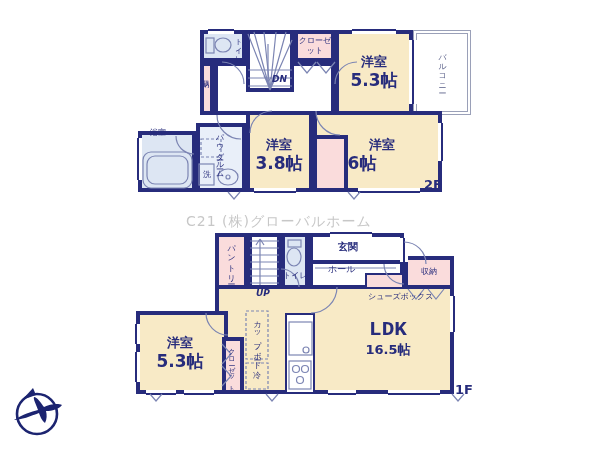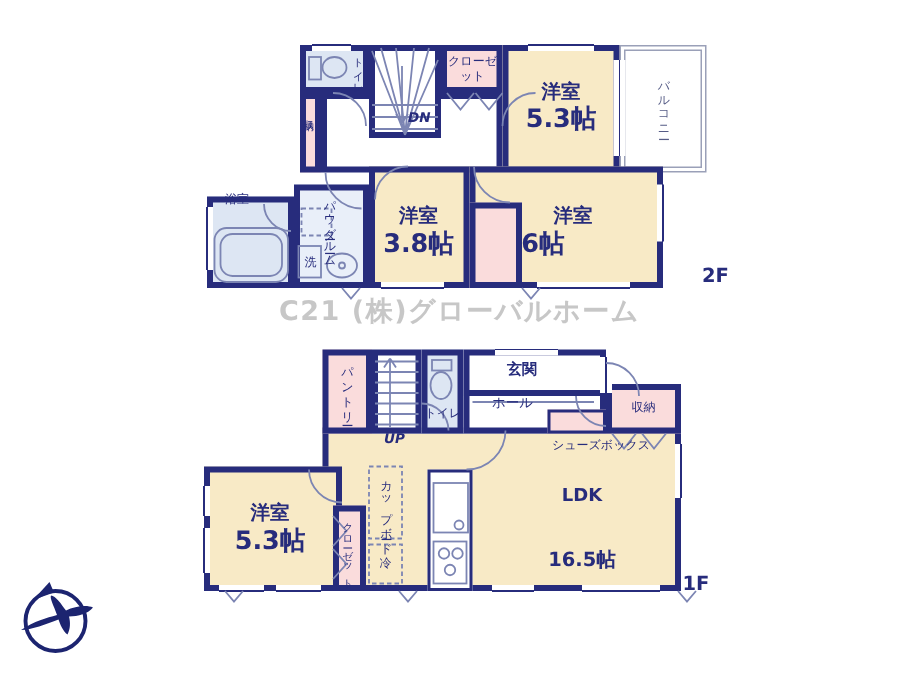--- a/index.html
+++ b/index.html
@@ -25,27 +25,27 @@
   .win{position:absolute;}
   .win-h{background:linear-gradient(to bottom,#fff 0 43%,var(--wall) 43% 57%,#fff 57% 100%);}
   .win-v{background:linear-gradient(to right,#fff 0 43%,var(--wall) 43% 57%,#fff 57% 100%);}
   svg.overlay{position:absolute;left:0;top:0;pointer-events:none;}
   .lbl{position:absolute;color:var(--wall);white-space:pre;line-height:1.2;}
   .lbl.c{transform:translate(-50%,-50%);text-align:center;white-space:normal;}
   .vert{writing-mode:vertical-rl;letter-spacing:1px;}
   .vert-lr{writing-mode:vertical-lr;letter-spacing:0;}
   .roomname{font-weight:bold;font-size:13px;}
   .roomsize{font-weight:bold;font-size:17px;}
-  .big{font-size:12px;}
+  .big{font-size:21px;font-family:Liberation Mono, monospace;}
   .small{font-size:8px;}
   .tiny{font-size:7px;}
   .wrap{word-break:break-all;white-space:normal;line-height:1.25;}
   .stairdir{font-style:italic;font-weight:bold;font-size:9px;}
   .floortag{font-weight:bold;font-size:13px;}
-  .watermark{position:absolute;left:186px;top:195px;font-size:18px;font-weight:bold;
+  .watermark{position:absolute;left:186px;top:213px;font-size:14px;font-weight:normal;
              color:rgba(165,165,165,0.62);letter-spacing:1px;}
 </style>
 </head>
 <body>
 
 <div id="plan">
 
   <div class="balcony" style="left:413px;top:30px;width:58px;height:85px;"></div>
 
   <div class="room fill-white" style="left:214px;top:62px;width:121px;height:53px;"></div>
@@ -177,31 +177,31 @@
   <div class="lbl c roomname" style="left:374px;top:62px;width:60px;">洋室</div>
   <div class="lbl c roomsize" style="left:374px;top:80px;width:60px;">5.3帖</div>
   <div class="lbl vert small" style="left:437px;top:48px;height:52px;color:#565c86;">バルコニー</div>
   <div class="lbl small" style="left:150px;top:128px;">浴室</div>
   <div class="lbl vert-lr small wrap" style="left:214px;top:128px;height:46px;">パウダールーム</div>
   <div class="lbl small" style="left:203px;top:170px;">洗</div>
   <div class="lbl c roomname" style="left:279px;top:145px;width:60px;">洋室</div>
   <div class="lbl c roomsize" style="left:279px;top:163px;width:60px;">3.8帖</div>
   <div class="lbl c roomname" style="left:382px;top:145px;width:60px;">洋室</div>
   <div class="lbl c roomsize" style="left:362px;top:163px;width:60px;">6帖</div>
-  <div class="lbl floortag" style="left:468px;top:177px;">2F</div>
+  <div class="lbl floortag" style="left:424px;top:177px;">2F</div>
 
   <div class="lbl vert small" style="left:226px;top:239px;height:48px;">パントリー</div>
   <div class="lbl stairdir" style="left:256px;top:288px;font-style:italic;">UP</div>
   <div class="lbl small" style="left:283px;top:271px;">トイレ</div>
   <div class="lbl small" style="left:338px;top:241px;font-size:10px;font-weight:bold;">玄関</div>
   <div class="lbl small" style="left:328px;top:264px;font-size:9px;">ホール</div>
   <div class="lbl small" style="left:368px;top:292px;">シューズボックス</div>
   <div class="lbl c small" style="left:429px;top:272px;width:40px;">収納</div>
   <div class="lbl c roomname big" style="left:388px;top:330px;width:80px;">LDK</div>
-  <div class="lbl c roomsize" style="left:388px;top:350px;width:80px;font-size:13px;margin-top:24px;">16.5帖</div>
+  <div class="lbl c roomsize" style="left:388px;top:350px;width:80px;font-size:13px;">16.5帖</div>
   <div class="lbl c roomname" style="left:180px;top:343px;width:60px;">洋室</div>
   <div class="lbl c roomsize" style="left:180px;top:361px;width:60px;">5.3帖</div>
   <div class="lbl vert tiny" style="left:227px;top:343px;height:48px;">クローゼット</div>
   <div class="lbl vert small" style="left:252px;top:315px;height:44px;">カップボード</div>
   <div class="lbl small" style="left:253px;top:371px;">冷</div>
   <div class="lbl floortag" style="left:455px;top:382px;">1F</div>
 
   <svg class="overlay" style="left:10px;top:384px;" width="54" height="56" viewBox="0 0 54 56">
     <circle cx="27" cy="30" r="20" fill="none" stroke="#1c2470" stroke-width="2.6"></circle>
     <path fill="#1c2470" d="M4,36 C13,30 21,28 28,26 C26,20 23,15 24,13 C27,13 31,19 34,23 C40,20 48,19 52,21 C49,25 42,27 36,27 C37,31 37,35 35,39 C32,37 30,32 29,29 C21,32 11,36 4,36 Z"></path>

